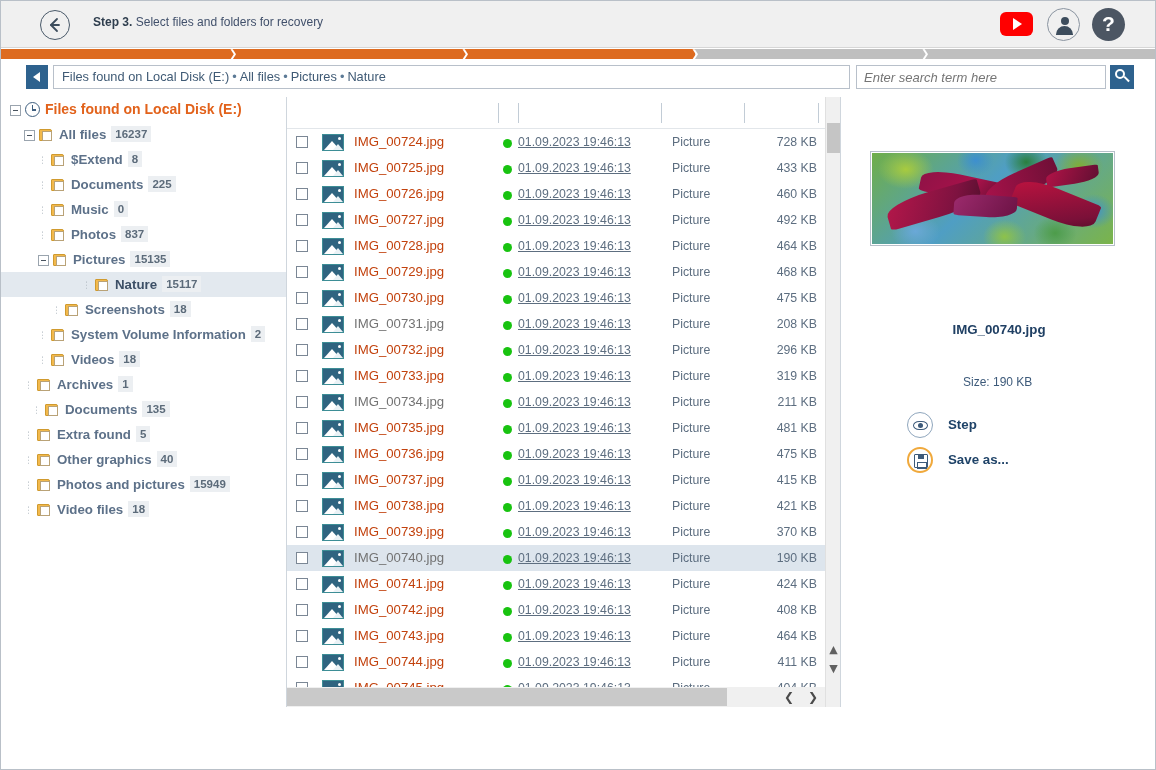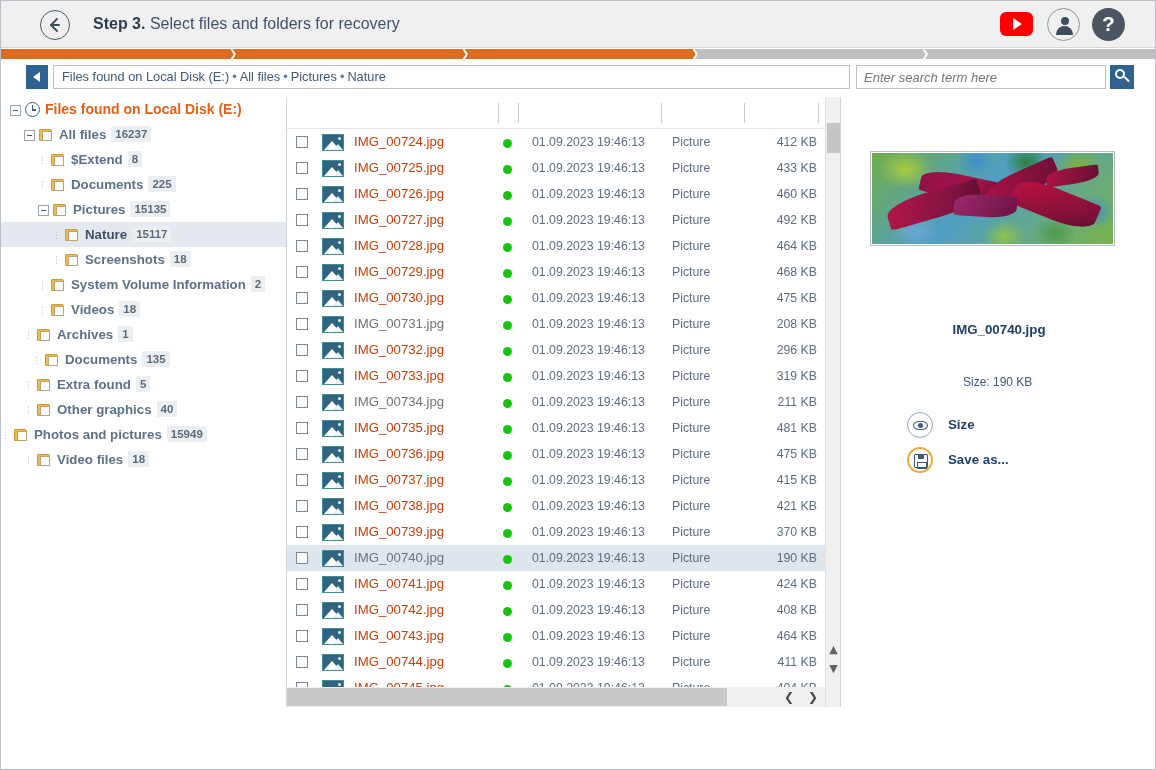--- a/index.html
+++ b/index.html
@@ -25,21 +25,21 @@
   }
   .back-btn {
     position: absolute; left: 39px; top: 9px;
     width: 30px; height: 30px; border-radius: 50%;
     border: 1.6px solid #4a5a6a; background: transparent;
     cursor: pointer;
   }
   .back-btn svg { position: absolute; left: 5px; top: 5px; }
   .step-title {
     position: absolute; left: 92px; top: 14px;
-    font-size: 16px; color: #3d4d5d; white-space: nowrap;
+    font-size: 12px; color: #3d4d5d; white-space: nowrap;
   }
   .step-title b { font-weight: bold; color: #2f3e4e; }
   .step-title span.sub { font-weight: normal; color: #41506b; }
 
   .hdr-icons { position: absolute; right: 16px; top: 7px; height: 33px; }
   .yt-btn {
     position: absolute; right: 108px; top: 4px;
     width: 33px; height: 24px; border-radius: 6px; background: #ff0000;
     cursor: pointer;
   }
@@ -193,22 +193,22 @@
       border-bottom: 6px solid #eaf2f6; }
   .fname {
     position: absolute; left: 67px; top: 0; line-height: 26px;
     font-size: 13.2px; color: #c2410c;
   }
   .fname.del { color: #737373; }
   .dot {
     position: absolute; left: 216px; top: 10px; width: 9px; height: 9px;
     border-radius: 50%; background: #18c310;
   }
-  .fdate { position: absolute; left: 245px; top: 0; line-height: 26px;
-    font-size: 12.3px; color: #5d6e80; }
+  .fdate { position: absolute; left: 231px; top: 0; line-height: 26px;
+    font-size: 12.3px; color: #5d6e80; text-decoration: underline; }
   .ftype { position: absolute; left: 385px; top: 0; line-height: 26px;
     font-size: 12.3px; color: #5d6e80; }
   .fsize { position: absolute; left: 440px; width: 90px; top: 0; line-height: 26px;
     font-size: 12.3px; color: #5d6e80; text-align: right; }
 
   
   .vsb { position: absolute; left: 538px; top: 0; width: 15px; height: 610px;
          background: #f0f0f0; border-left: 1px solid #e0e0e0; }
   .vsb .thumb { position: absolute; left: 1px; top: 26px; width: 13px; height: 30px;
                 background: #c5c5c5; cursor: pointer; }
@@ -377,30 +377,32 @@
       <span class="mag"></span>
       <span class="hdl"></span>
     </div>
   </div>
 
   <div class="tree-pane" id="tree">
       <div class="tree-row" style="padding-left:9px"><span class="tw"></span><span class="clock"></span><span class="t-label root">Files found on Local Disk (E:)</span></div>
       <div class="tree-row" style="padding-left:23px"><span class="tw"></span><span class="folder"><span class="back"></span><span class="front"></span></span><span class="t-label">All files</span><span class="badge">16237</span></div>
       <div class="tree-row" style="padding-left:37px"><span class="dots">⋮</span><span class="folder"><span class="back"></span><span class="front"></span></span><span class="t-label">$Extend</span><span class="badge">8</span></div>
       <div class="tree-row" style="padding-left:37px"><span class="dots">⋮</span><span class="folder"><span class="back"></span><span class="front"></span></span><span class="t-label">Documents</span><span class="badge">225</span></div>
+      <div class="tree-row" style="padding-left:37px"><span class="dots">⋮</span><span class="folder"><span class="back"></span><span class="front"></span></span><span class="t-label">Music</span><span class="badge">0</span></div>
+      <div class="tree-row" style="padding-left:37px"><span class="dots">⋮</span><span class="folder"><span class="back"></span><span class="front"></span></span><span class="t-label">Photos</span><span class="badge">837</span></div>
       <div class="tree-row" style="padding-left:37px"><span class="tw"></span><span class="folder"><span class="back"></span><span class="front"></span></span><span class="t-label">Pictures</span><span class="badge">15135</span></div>
-      <div class="tree-row selected" style="padding-left:51px"><span class="dots">⋮</span><span class="folder"><span class="back"></span><span class="front"></span></span><span class="t-label dark">Nature</span><span class="badge">15117</span></div>
+      <div class="tree-row selected" style="padding-left:81px"><span class="dots">⋮</span><span class="folder"><span class="back"></span><span class="front"></span></span><span class="t-label dark">Nature</span><span class="badge">15117</span></div>
       <div class="tree-row" style="padding-left:51px"><span class="dots">⋮</span><span class="folder"><span class="back"></span><span class="front"></span></span><span class="t-label">Screenshots</span><span class="badge">18</span></div>
       <div class="tree-row" style="padding-left:37px"><span class="dots">⋮</span><span class="folder"><span class="back"></span><span class="front"></span></span><span class="t-label">System Volume Information</span><span class="badge">2</span></div>
       <div class="tree-row" style="padding-left:37px"><span class="dots">⋮</span><span class="folder"><span class="back"></span><span class="front"></span></span><span class="t-label">Videos</span><span class="badge">18</span></div>
       <div class="tree-row" style="padding-left:23px"><span class="dots">⋮</span><span class="folder"><span class="back"></span><span class="front"></span></span><span class="t-label">Archives</span><span class="badge">1</span></div>
       <div class="tree-row" style="padding-left:31px"><span class="dots">⋮</span><span class="folder"><span class="back"></span><span class="front"></span></span><span class="t-label">Documents</span><span class="badge">135</span></div>
       <div class="tree-row" style="padding-left:23px"><span class="dots">⋮</span><span class="folder"><span class="back"></span><span class="front"></span></span><span class="t-label">Extra found</span><span class="badge">5</span></div>
       <div class="tree-row" style="padding-left:23px"><span class="dots">⋮</span><span class="folder"><span class="back"></span><span class="front"></span></span><span class="t-label">Other graphics</span><span class="badge">40</span></div>
-      <div class="tree-row" style=""><span class="dots">⋮</span><span class="folder"><span class="back"></span><span class="front"></span></span><span class="t-label">Photos and pictures</span><span class="badge">15949</span></div>
+      <div class="tree-row" style="padding-left:23px"><span class="dots">⋮</span><span class="folder"><span class="back"></span><span class="front"></span></span><span class="t-label">Photos and pictures</span><span class="badge">15949</span></div>
       <div class="tree-row" style="padding-left:23px"><span class="dots">⋮</span><span class="folder"><span class="back"></span><span class="front"></span></span><span class="t-label">Video files</span><span class="badge">18</span></div>
     </div>
   <div class="divider-v" style="left:285px"></div>
 
   <div class="list-pane">
     <div class="col-head">
       <div class="col-sep" style="left:211px"></div>
       <div class="col-sep" style="left:231px"></div>
       <div class="col-sep" style="left:374px"></div>
       <div class="col-sep" style="left:457px"></div>
@@ -411,21 +413,21 @@
           <span class="cb"></span>
           <span class="pic-ico">
             <span class="mtn"></span>
             <span class="mtn2"></span>
             <span class="sun"></span>
           </span>
           <span class="fname">IMG_00724.jpg</span>
           <span class="dot"></span>
           <span class="fdate">01.09.2023 19:46:13</span>
           <span class="ftype">Picture</span>
-          <span class="fsize">412 KB</span>
+          <span class="fsize">728 KB</span>
         </div>
         <div class="frow">
           <span class="cb"></span>
           <span class="pic-ico">
             <span class="mtn"></span>
             <span class="mtn2"></span>
             <span class="sun"></span>
           </span>
           <span class="fname">IMG_00725.jpg</span>
           <span class="dot"></span>
@@ -719,21 +721,21 @@
       </div>
     </div>
     <div class="p-name">IMG_00740.jpg</div>
     <div class="p-size">Size: 190 KB</div>
 
     <div class="act view">
       <span class="ring">
         <span class="eye-o"></span>
         <span class="eye-p"></span>
       </span>
-      <span class="lbl">Size</span>
+      <span class="lbl">Step</span>
     </div>
     <div class="act save">
       <span class="ring">
         <span class="disk"></span>
       </span>
       <span class="lbl">Save as...</span>
     </div>
   </div>
 
 

